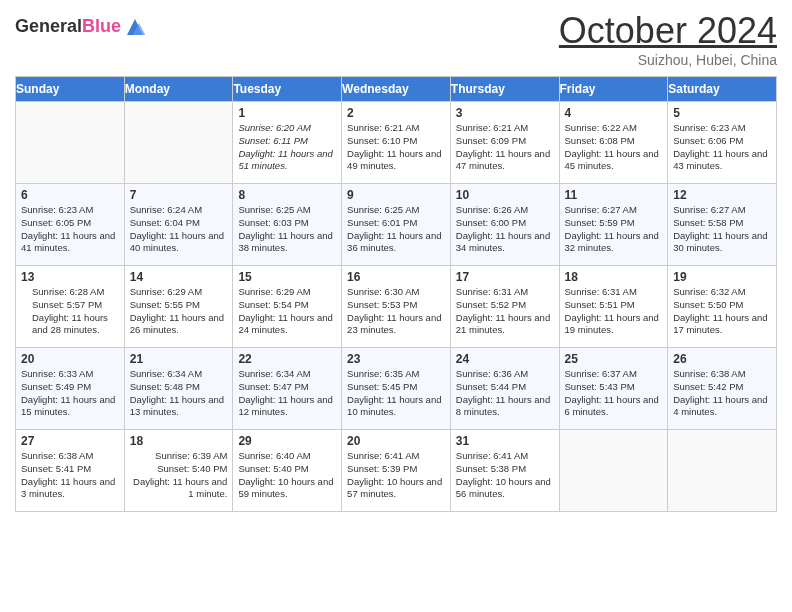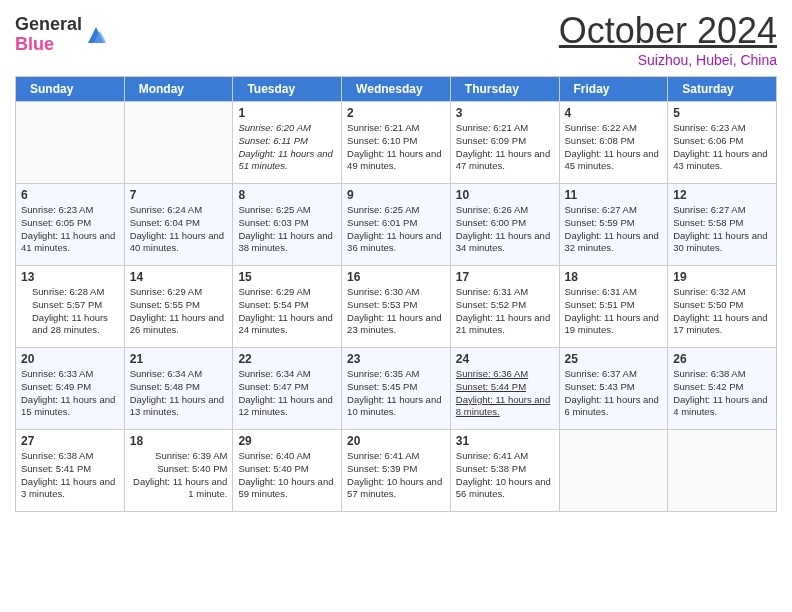--- a/index.html
+++ b/index.html
@@ -21,51 +21,51 @@
       align-items: flex-start;
       margin-bottom: 8px;
     }
     .logo {
       display: flex;
       align-items: center;
       margin-top: 5px;
     }
     .logo-text {
       display: flex;
-      flex-direction: column;
+      flex-direction: row;
       line-height: 1.1;
     }
     .logo-icon {
       width: 24px;
       height: 24px;
       margin-left: 2px;
     }
     .title-section {
       text-align: right;
     }
     .month-title {
       font-size: 36px;
       font-weight: normal;
       color: #333;
       text-decoration: underline;
     }
     .subtitle {
       font-size: 14px;
-      color: #a21caf;
+      color: #737373;
     }
     table {
       width: 100%;
       border-collapse: collapse;
       table-layout: fixed;
     }
     .day-header {
       background-color: #3a7bd5;
       color: white;
       text-align: left;
-      padding: 5px 14px;
+      padding: 5px 0;
       font-size: 12px;
       font-weight: bold;
       border: 1px solid #ccc;
     }
     .cal-cell {
       border: 1px solid #ccc;
       vertical-align: top;
       padding: 4px 5px;
       height: 82px;
       background: #fff;
@@ -267,21 +267,21 @@
 Daylight: 11 hours and 12 minutes.</div>
           </td>
           <td class="cal-cell">
             <div class="day-num">23</div>
             <div class="cell-text" style="white-space: pre-line;">Sunrise: 6:35 AM
 Sunset: 5:45 PM
 Daylight: 11 hours and 10 minutes.</div>
           </td>
           <td class="cal-cell">
             <div class="day-num">24</div>
-            <div class="cell-text" style="white-space: pre-line; text-decoration: underline;">Sunrise: 6:36 AM
+            <div class="cell-text" style="white-space: pre-line;">Sunrise: 6:36 AM
 Sunset: 5:44 PM
 Daylight: 11 hours and 8 minutes.</div>
           </td>
           <td class="cal-cell">
             <div class="day-num">25</div>
             <div class="cell-text" style="white-space: pre-line;">Sunrise: 6:37 AM
 Sunset: 5:43 PM
 Daylight: 11 hours and 6 minutes.</div>
           </td>
           <td class="cal-cell">

